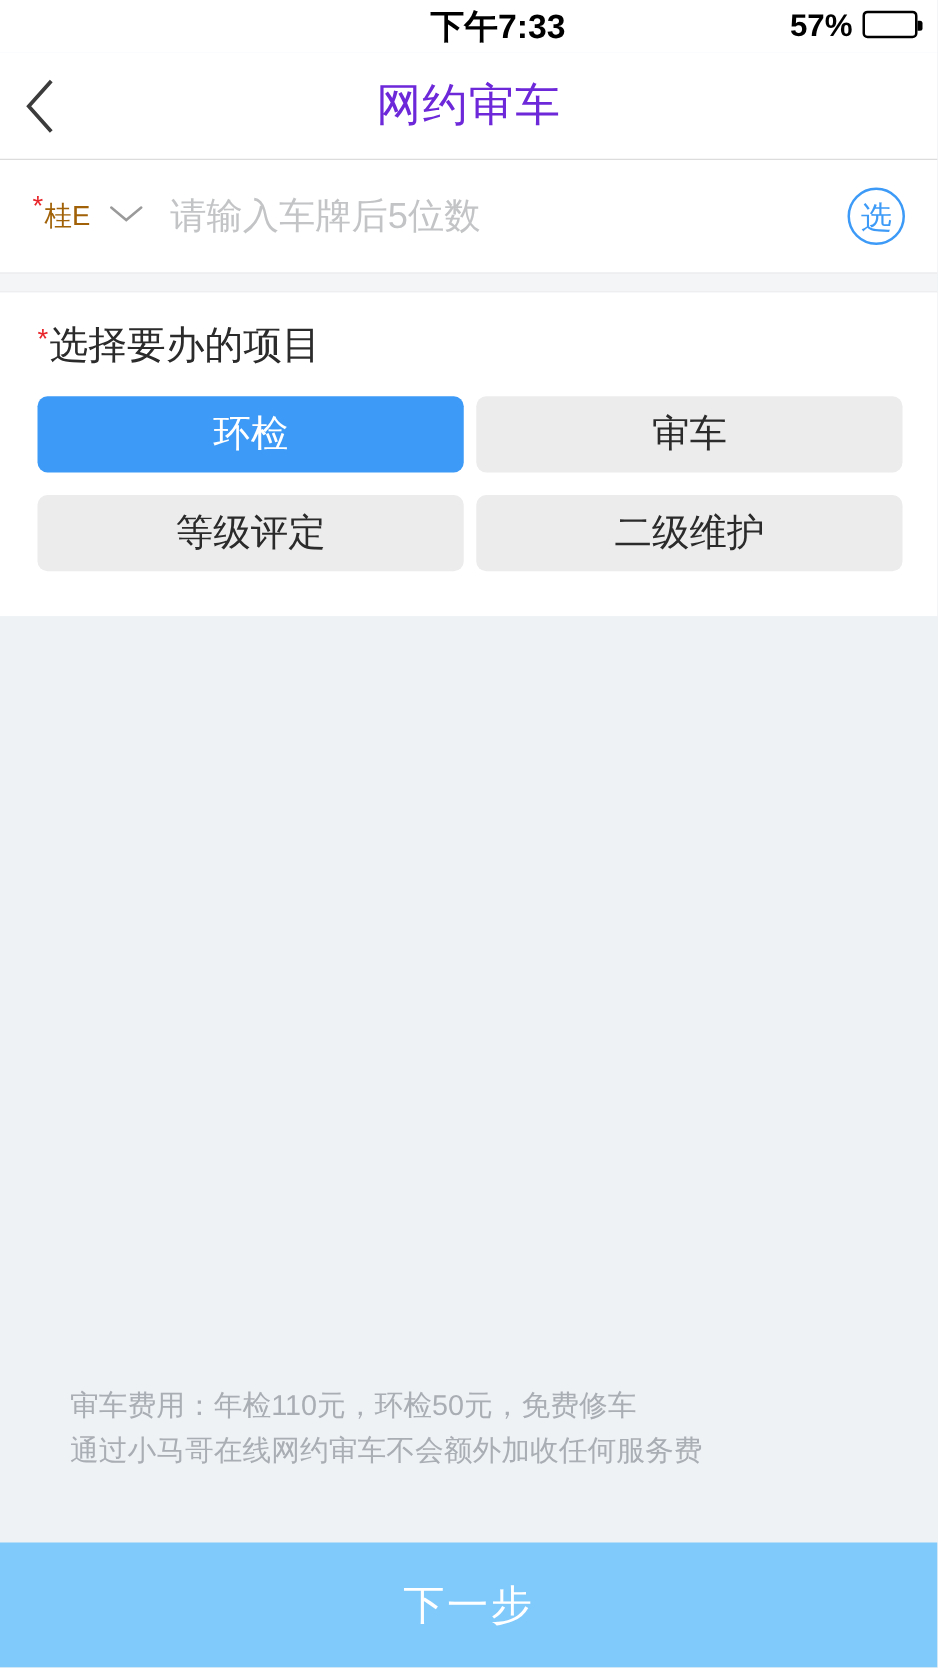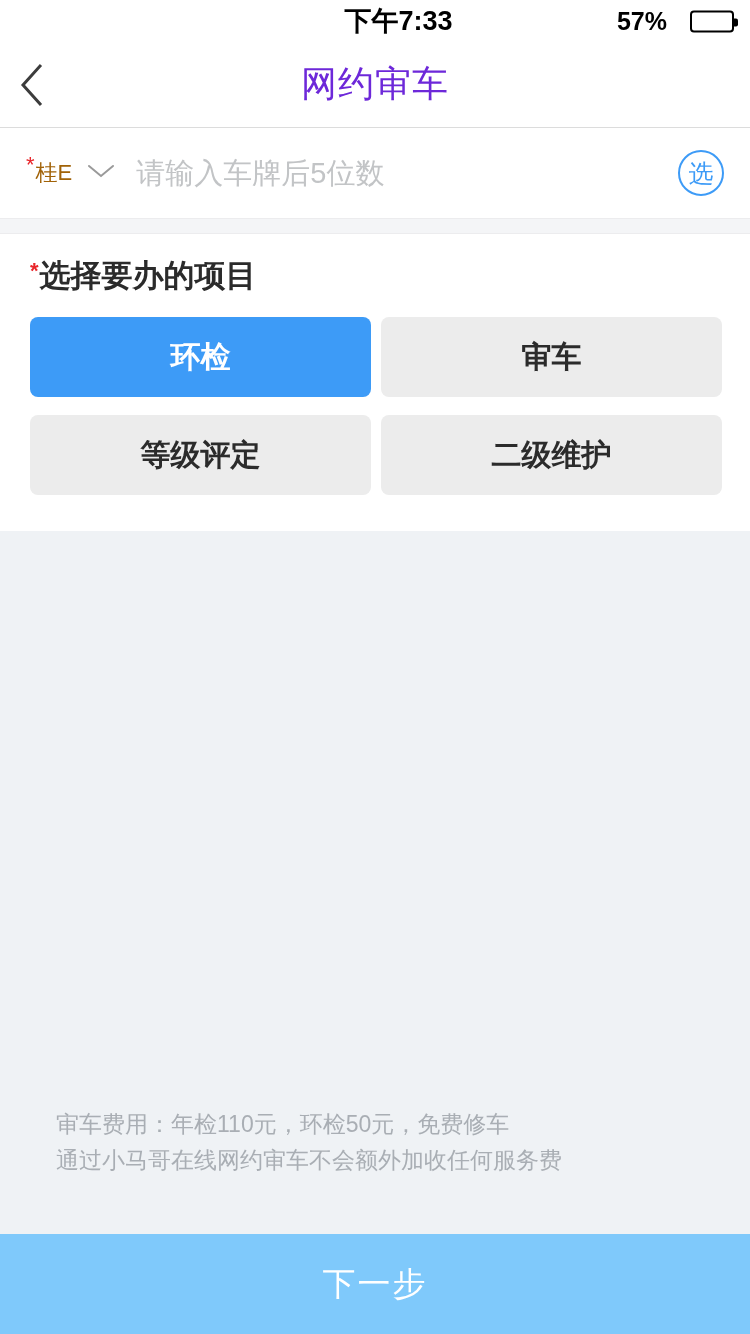--- a/index.html
+++ b/index.html
@@ -32,22 +32,22 @@
     letter-spacing: 0px;
     line-height: 1;
     margin-left: 47px;
   }
   .status-right {
     position: absolute;
     right: 16px;
     top: 50%;
     transform: translateY(-50%);
     display: flex;
-    align-items: center;
-    gap: 23px;
+    align-items: flex-start;
+    gap: 8px;
   }
   .status-battery-text {
     font-size: 25px;
     font-weight: bold;
     color: #000000;
     line-height: 1;
   }
   .battery-icon {
     position: relative;
     width: 44px;
@@ -171,35 +171,34 @@
     border-top: 1px solid #ececee;
     border-bottom: 1px solid #ececee;
     box-sizing: border-box;
   }
 
   
   .project-card {
     background: #ffffff;
     padding: 26px 30px 36px 30px;
     box-sizing: border-box;
-    font-weight: bold;
   }
   .section-label {
     font-size: 31px;
     color: #2b2b2b;
     margin-bottom: 26px;
     line-height: 1;
   }
   .options-grid {
     display: grid;
     grid-template-columns: 341px 341px;
     grid-gap: 18px 10px;
   }
   .option-btn {
-    height: 80px;
+    height: 61px;
     border-radius: 8px;
     display: flex;
     align-items: center;
     justify-content: center;
     font-size: 30px;
     cursor: pointer;
     user-select: none;
   }
   .option-btn.unselected {
     background: #ececec;

